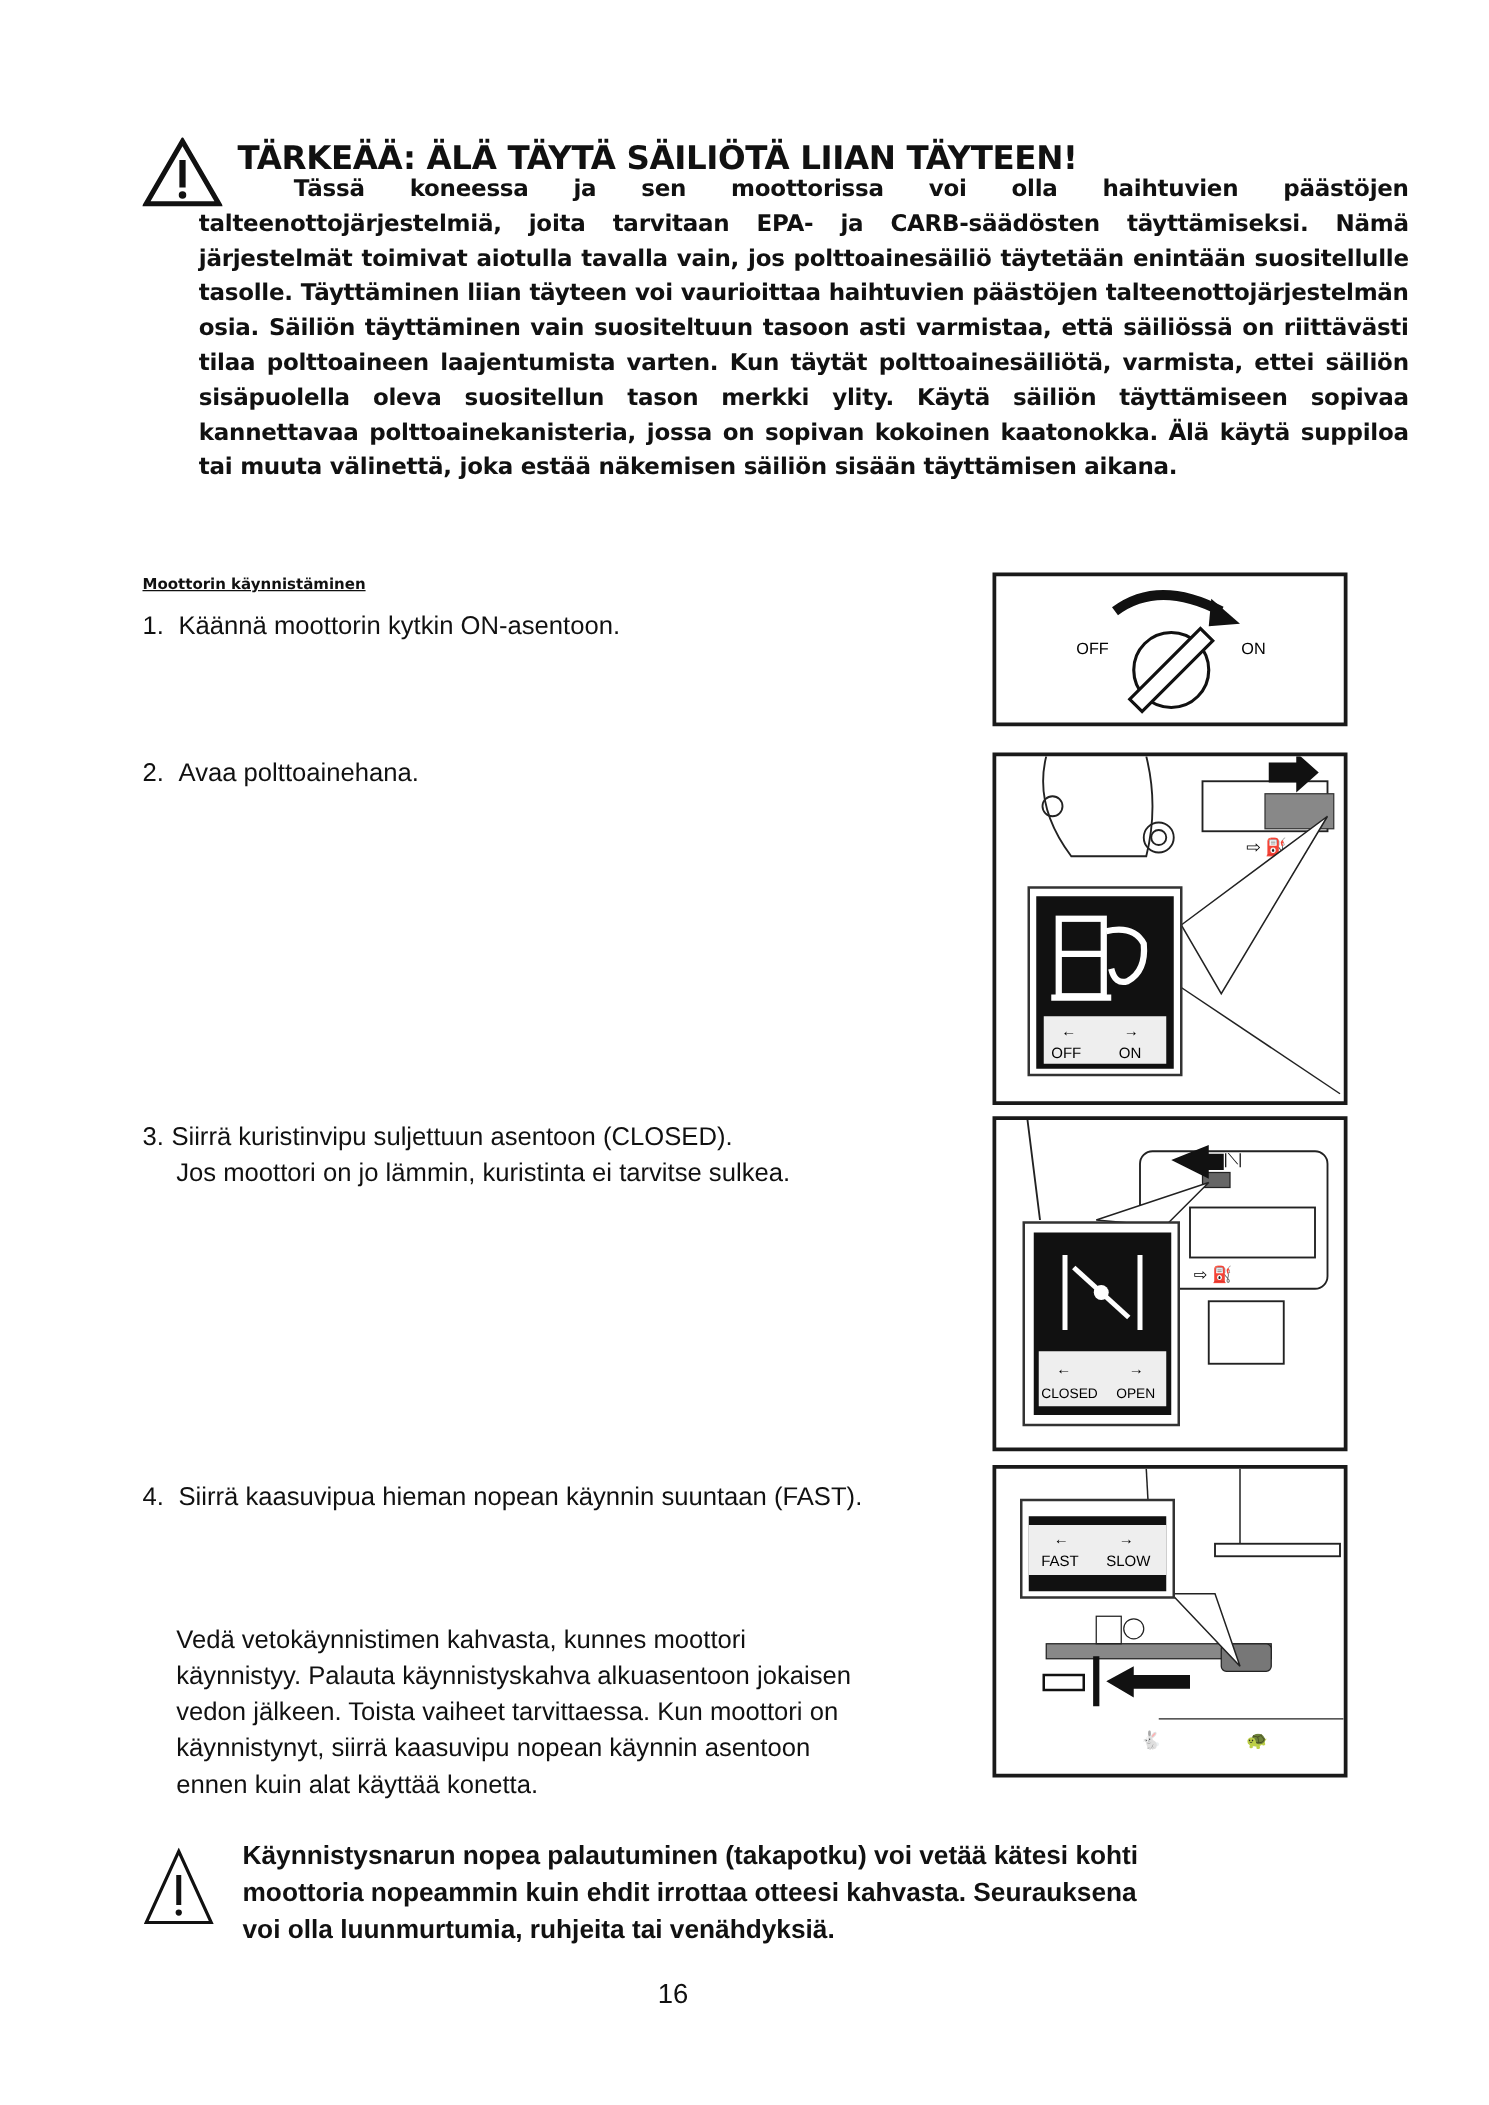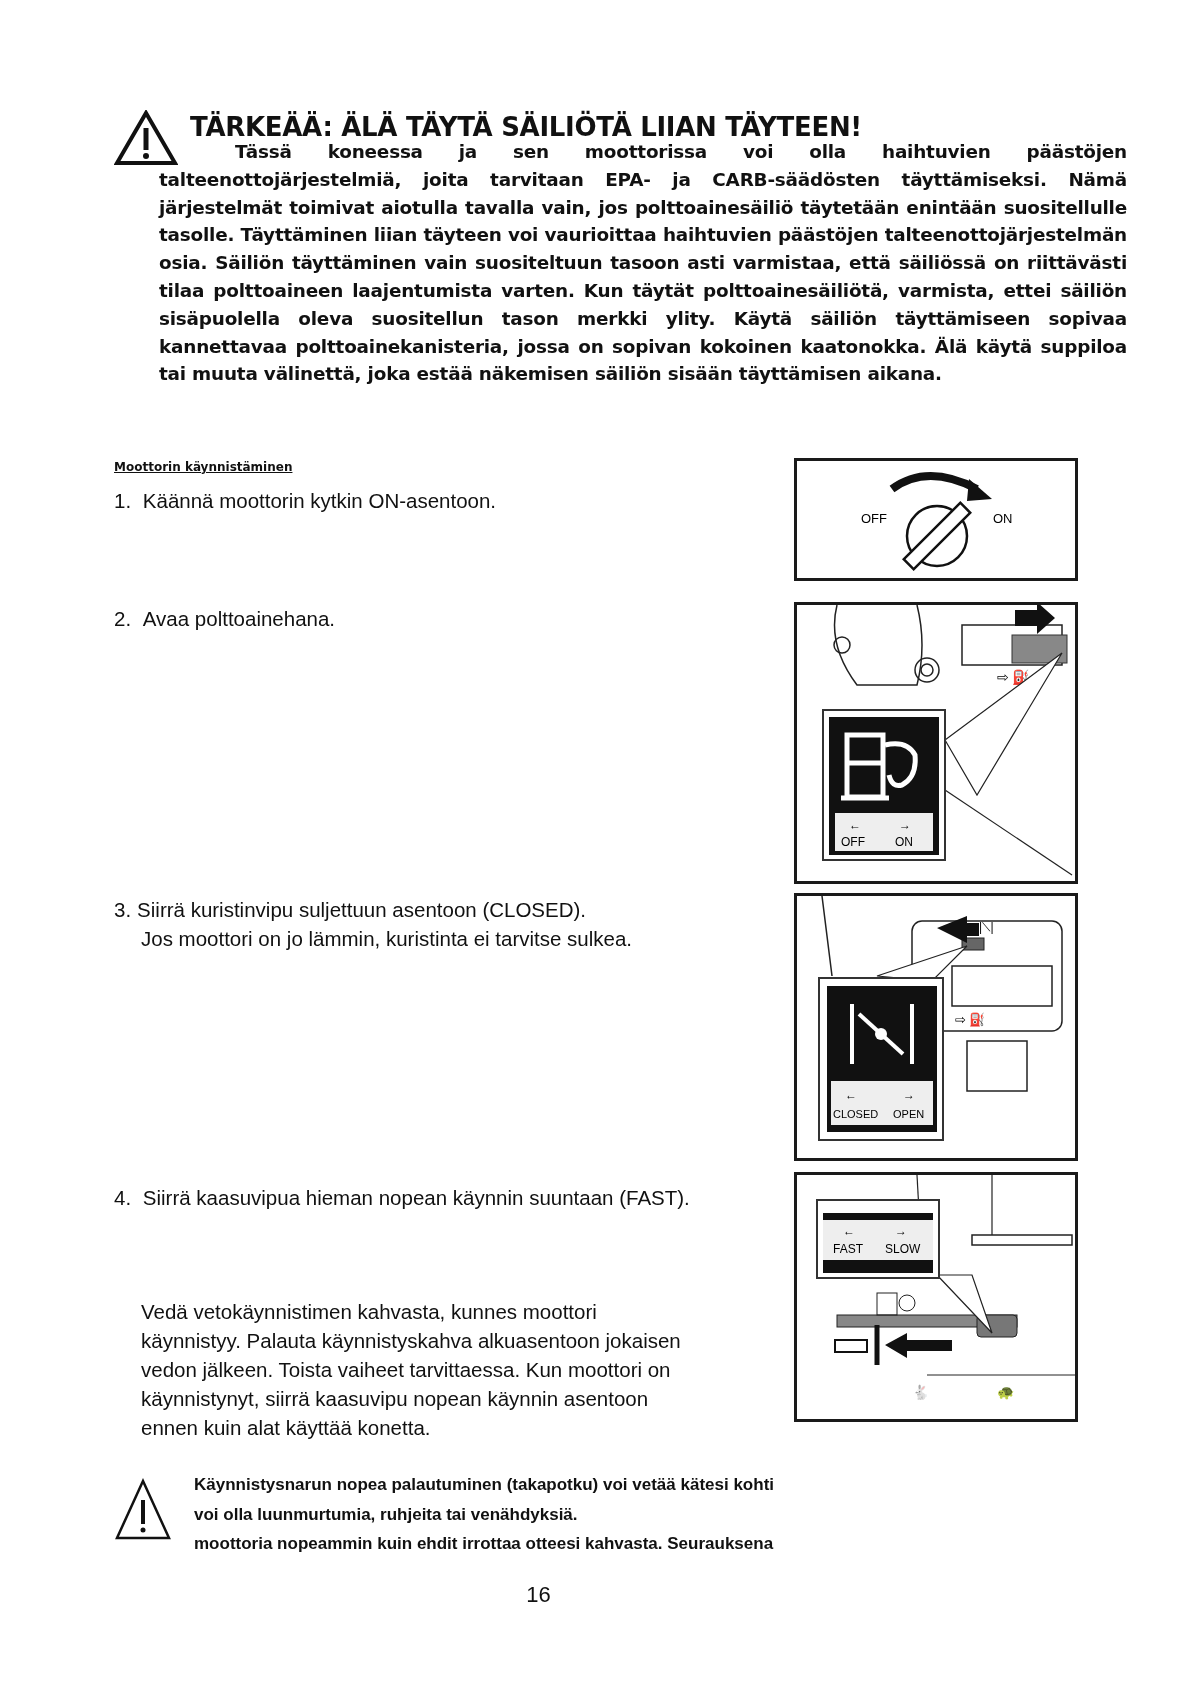--- a/index.html
+++ b/index.html
@@ -7,21 +7,21 @@
   .abs { position:absolute; }
   .warn-top { left:114px; top:112px; width:960px; }
   .warn-title { position:absolute; left:76px; top:0; font-weight:bold; font-size:26px; letter-spacing:-0.3px; }
   .warn-body { position:absolute; left:0; top:26px; width:968px; font-weight:bold; font-size:18.4px; line-height:27.8px; text-align:justify; letter-spacing:-0.2px;margin-left:45px; }
   .warn-body .indent { display:inline-block; width:76px; }
   .tri { position:absolute; }
   .section-title { left:114px; top:460px; font-weight:bold; font-size:12px; text-decoration:underline; }
   .step { font-family:"Liberation Sans", sans-serif; font-size:20.5px; line-height:29px; }
   .frame { position:absolute; border:3px solid #1a1a1a; background:#fff; box-sizing:border-box; overflow:hidden; }
   .warn-bottom { left:114px; top:1470px; width:960px; }
-  .warn-bottom-text { position:absolute; left:80px; top:0; width:900px; font-family:"Liberation Sans", sans-serif; font-weight:bold; font-size:17px; line-height:29.5px; }
+  .warn-bottom-text { position:absolute; left:80px; top:0; width:900px; font-family:"Liberation Sans", sans-serif; font-weight:bold; font-size:21px; line-height:29.5px; }
   .page-number { left:0; width:1077px; top:1582px; text-align:center; font-family:"Liberation Sans", sans-serif; font-size:22px; }
   svg text { font-family:"Liberation Sans", sans-serif; }
 </style>
 </head>
 <body>
 
 <div class="abs warn-top">
   <svg class="tri" style="left:0;top:-2px" width="64" height="56" viewBox="0 0 64 56">
     <polygon points="32,3 61,53 3,53" fill="none" stroke="#111" stroke-width="4"></polygon>
     <rect x="29.5" y="18" width="5" height="22" fill="#111"></rect>
@@ -152,18 +152,18 @@
 </div>
 
 <div class="abs warn-bottom">
   <svg class="tri" style="left:0;top:8px" width="58" height="64" viewBox="0 0 58 64">
     <polygon points="29,3 55,60 3,60" fill="none" stroke="#111" stroke-width="2.5"></polygon>
     <rect x="27" y="22" width="4" height="24" fill="#111"></rect>
     <circle cx="29" cy="52" r="2.5" fill="#111"></circle>
   </svg>
   <div class="warn-bottom-text">
     <div>Käynnistysnarun nopea palautuminen (takapotku) voi vetää kätesi kohti</div>
+    <div>moottoria nopeammin kuin ehdit irrottaa otteesi kahvasta. Seurauksena</div>
     <div>voi olla luunmurtumia, ruhjeita tai venähdyksiä.</div>
-    <div>moottoria nopeammin kuin ehdit irrottaa otteesi kahvasta. Seurauksena</div>
   </div>
 </div>
 
 <div class="abs page-number">16</div>
 
 </body></html>

